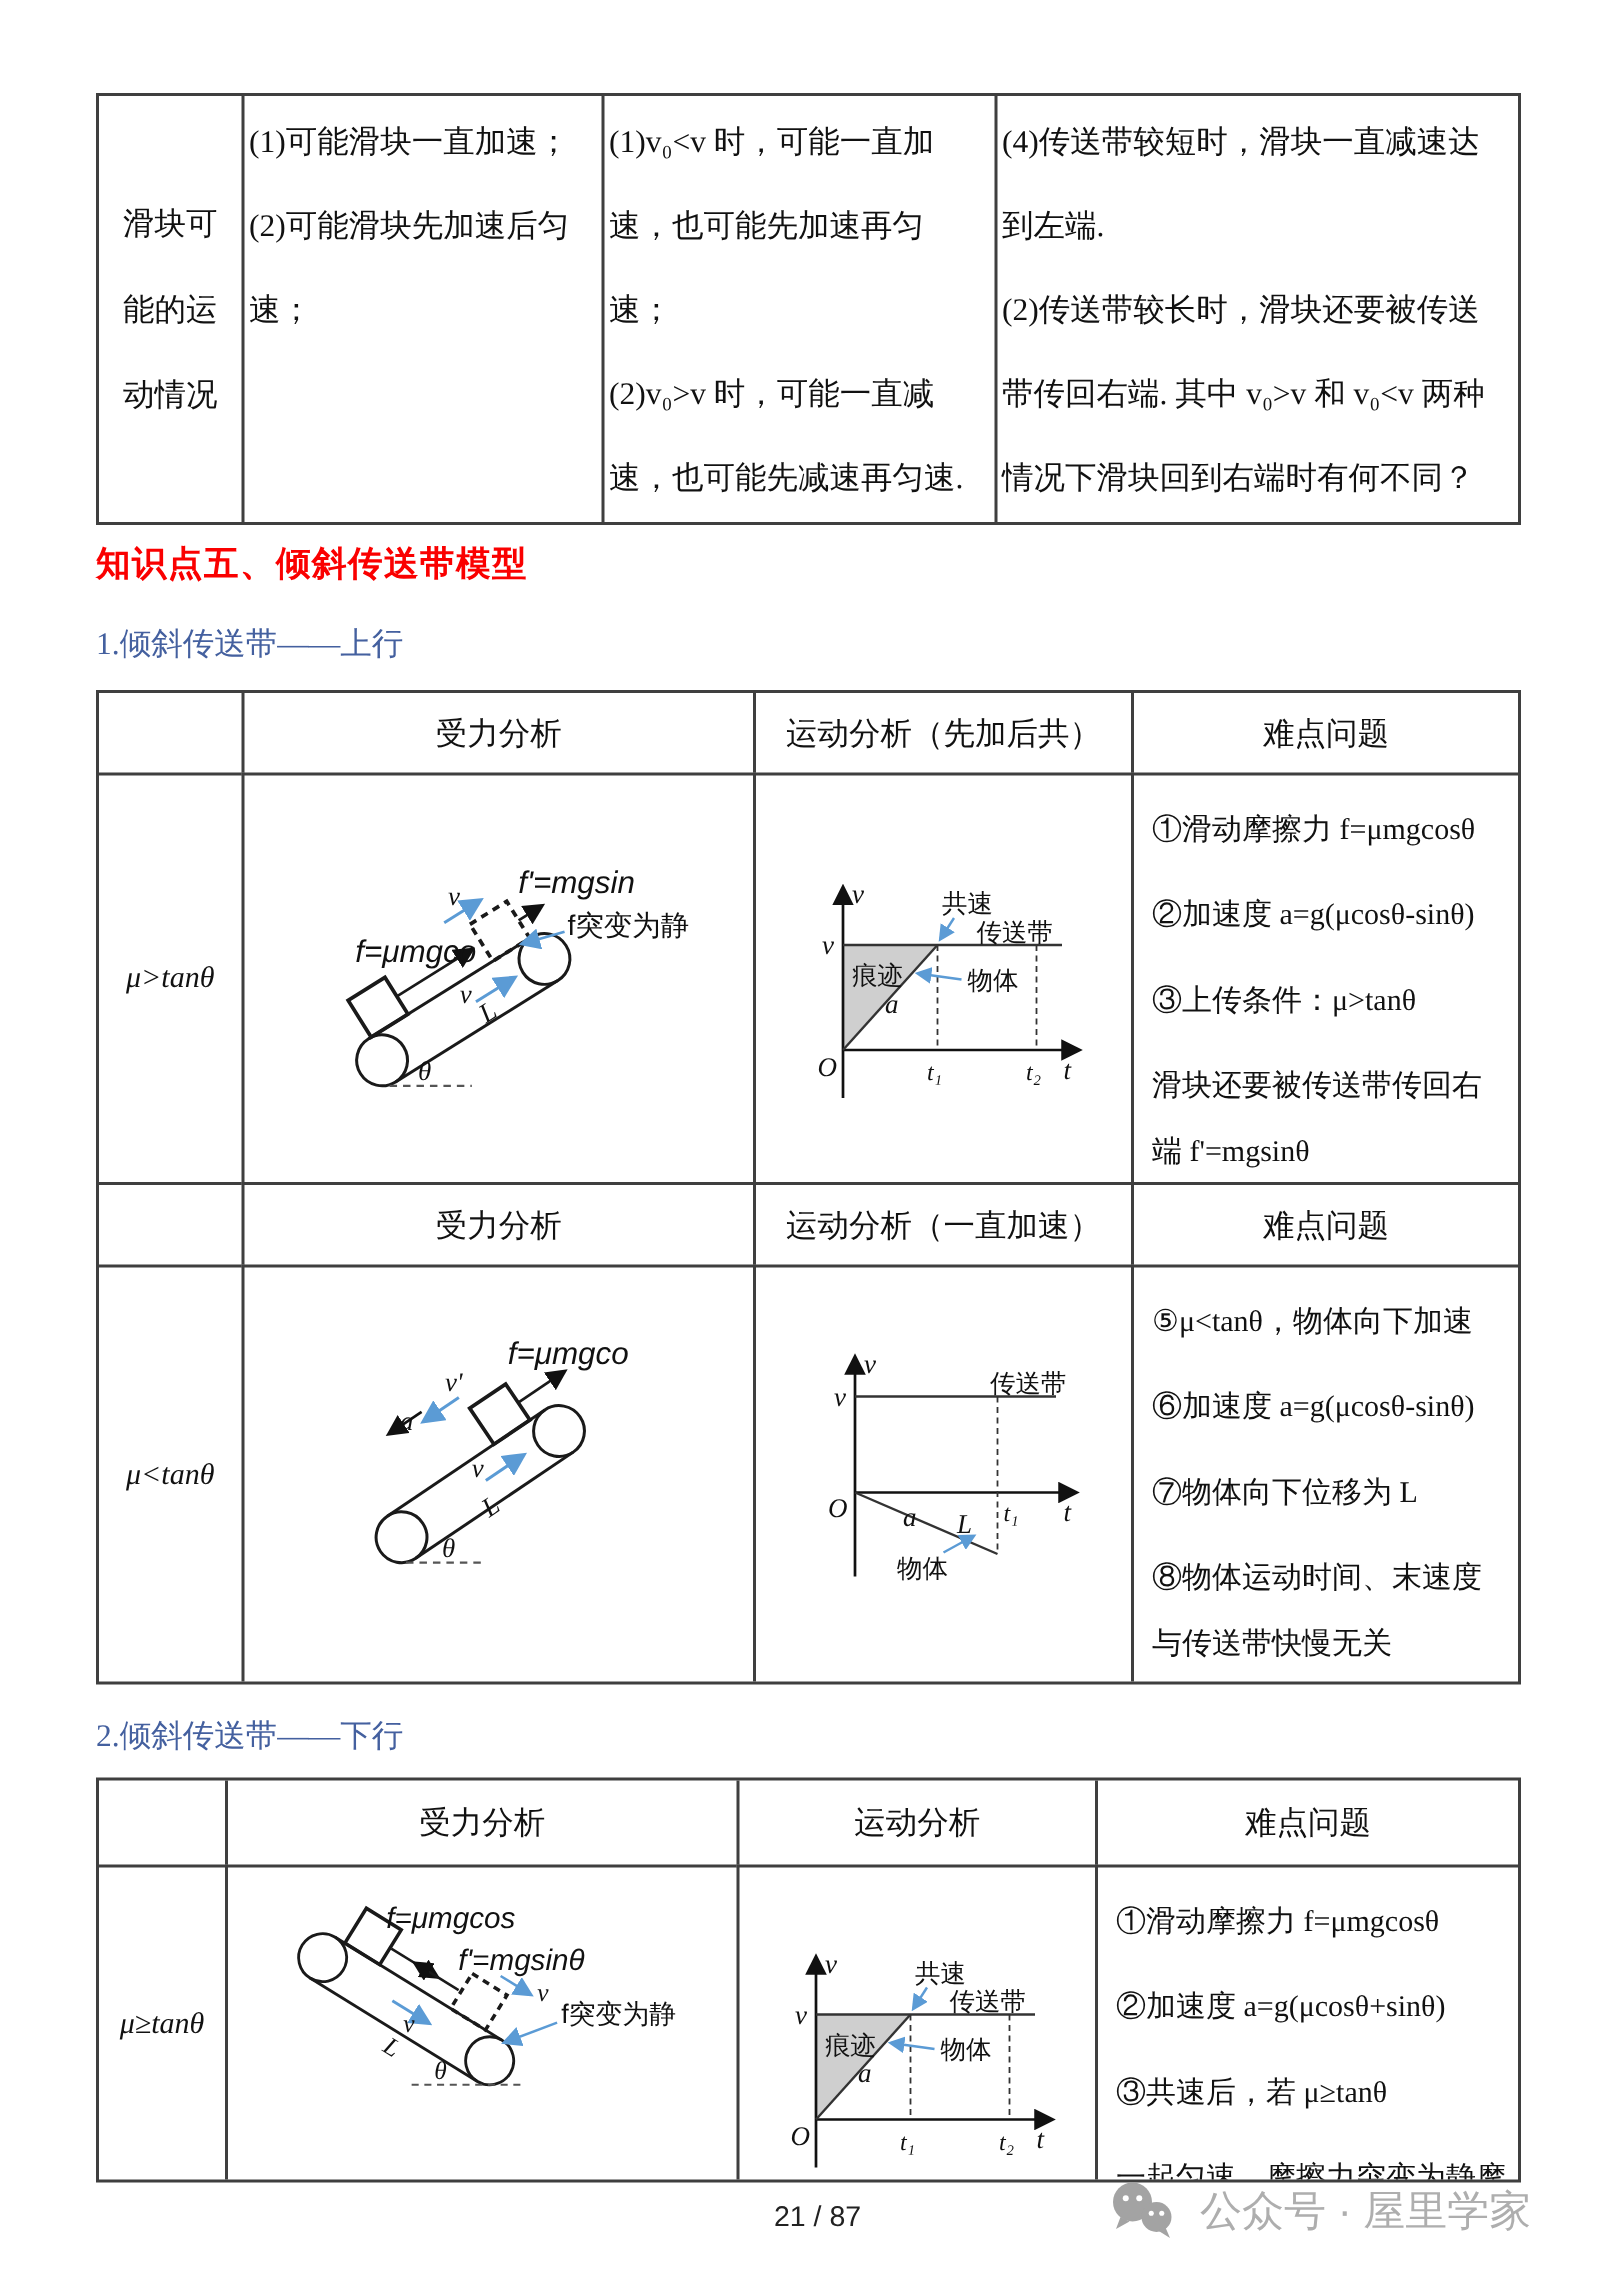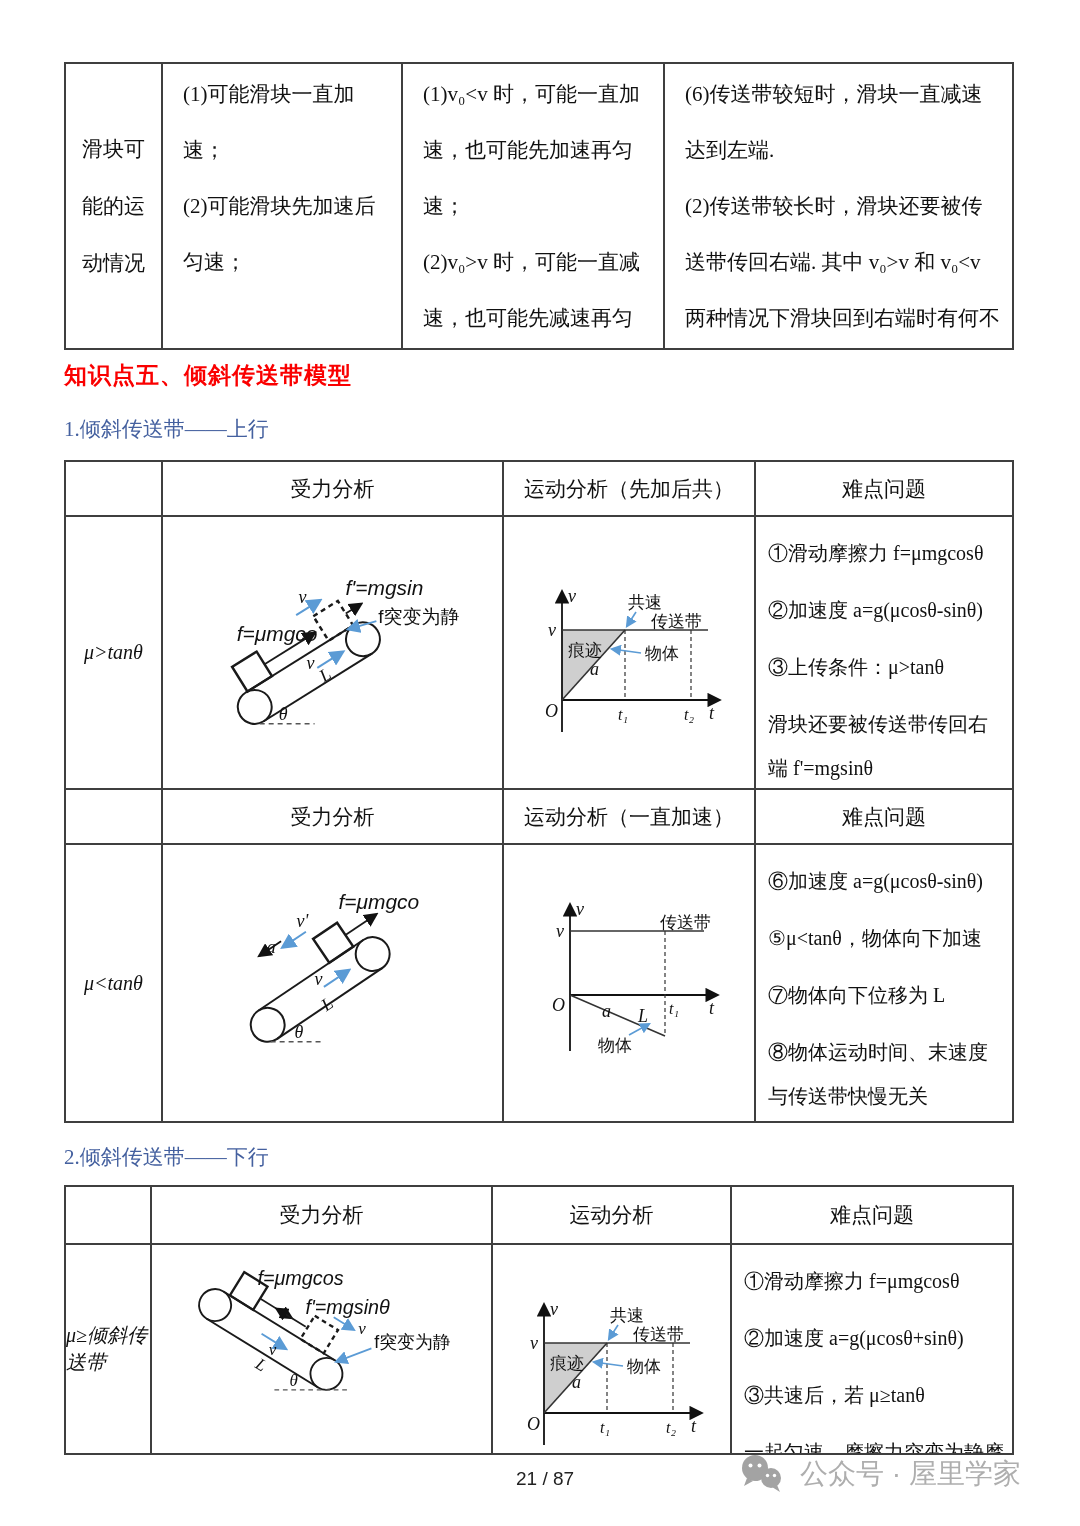--- a/index.html
+++ b/index.html
@@ -8,21 +8,21 @@
   .grid-table{position:absolute;display:grid;border:2px solid #3f3f3f;background:#fff;}
   .grid-table>div{border-left:2px solid #3f3f3f;border-top:2px solid #3f3f3f;
         box-sizing:border-box;overflow:hidden;}
   .grid-table>div.c0{border-left:none;}
   .grid-table>div.r0{border-top:none;}
   .tbl-top{left:64px;top:62px;grid-template-columns:95px 240px 262px 349px;grid-template-rows:284px;}
   .tbl-up{left:64px;top:460px;grid-template-columns:95px 341px 252px 258px;
           grid-template-rows:53px 273px 55px 278px;}
   .tbl-down{left:64px;top:1185px;grid-template-columns:84px 341px 239px 282px;
           grid-template-rows:56px 210px;}
-  .txt{font-size:21px;line-height:56px;padding:2px 10px 0 20px;}
+  .txt{font-size:21px;line-height:56px;padding:2px 10px 0 3px;}
   .txt p{margin:0;}
   .vlab{display:flex;flex-direction:column;align-items:center;justify-content:center;
         font-size:21px;line-height:57px;}
   .rowlab{display:flex;align-items:center;justify-content:center;font-style:italic;font-size:20px;}
   .hdr{display:flex;align-items:center;justify-content:center;font-size:21px;font-family:Liberation Serif, serif;}
   .notes{font-size:20px;padding:14px 8px 16px 12px;}
   .notes p{margin:0 0 13px 0;line-height:44px;}
   .dcell{display:flex;justify-content:center;align-items:flex-start;}
   .sec-head{position:absolute;left:64px;top:360px;font-family:"Liberation Sans",sans-serif;
         font-weight:bold;font-size:23px;color:#fa0000;letter-spacing:1px;}
@@ -53,21 +53,21 @@
     </div>
     <div class="txt r0">
       <p>(1)可能滑块一直加速；</p>
       <p>(2)可能滑块先加速后匀速；</p>
     </div>
     <div class="txt r0">
       <p>(1)v₀&lt;v 时，可能一直加速，也可能先加速再匀速；</p>
       <p>(2)v₀&gt;v 时，可能一直减速，也可能先减速再匀速.</p>
     </div>
     <div class="txt r0">
-      <p>(6)传送带较短时，滑块一直减速达到左端.</p>
+      <p>(4)传送带较短时，滑块一直减速达到左端.</p>
       <p>(2)传送带较长时，滑块还要被传送带传回右端. 其中 v₀&gt;v 和 v₀&lt;v 两种情况下滑块回到右端时有何不同？</p>
     </div>
   </div>
 
   <div class="sec-head">知识点五、倾斜传送带模型</div>
   <div class="sub-head sub1">1.倾斜传送带——上行</div>
 
   <div class="grid-table tbl-up">
 
     <div class="r0 c0"></div>
@@ -211,36 +211,36 @@
         <text x="148" y="45" class="svgc">传送带</text>
         <text x="90" y="134" class="svgt">a</text>
         <text x="126" y="139" class="svgt">L</text>
         <text x="157" y="131" class="svgts">t₁</text>
         <text x="197" y="131" class="svgt">t</text>
         <text x="86" y="168" class="svgc">物体</text>
       </svg>
     </div>
 
     <div class="notes">
+      <p>⑤μ&lt;tanθ，物体向下加速</p>
       <p>⑥加速度 a=g(μcosθ-sinθ)</p>
-      <p>⑤μ&lt;tanθ，物体向下加速</p>
       <p>⑦物体向下位移为 L</p>
       <p>⑧物体运动时间、末速度与传送带快慢无关</p>
     </div>
   </div>
 
   <div class="sub-head sub2">2.倾斜传送带——下行</div>
 
   <div class="grid-table tbl-down">
     <div class="r0 c0"></div>
     <div class="hdr r0">受力分析</div>
     <div class="hdr r0">运动分析</div>
     <div class="hdr r0">难点问题</div>
 
-    <div class="rowlab c0">μ≥倾斜传送带</div>
+    <div class="rowlab c0">μ≥tanθ</div>
 
     <div class="dcell">
       <svg width="340" height="208" viewBox="0 0 360 220" style="margin-top:6px">
         <defs>
           <marker id="a3b" viewBox="0 0 10 10" refX="8" refY="5" markerWidth="8" markerHeight="8" orient="auto">
               <path d="M0,0L10,5L0,10z" fill="#111"></path>
             </marker>
           <marker id="a3u" viewBox="0 0 10 10" refX="8" refY="5" markerWidth="8" markerHeight="8" orient="auto">
               <path d="M0,0L10,5L0,10z" fill="#5b9bd5"></path>
             </marker>

